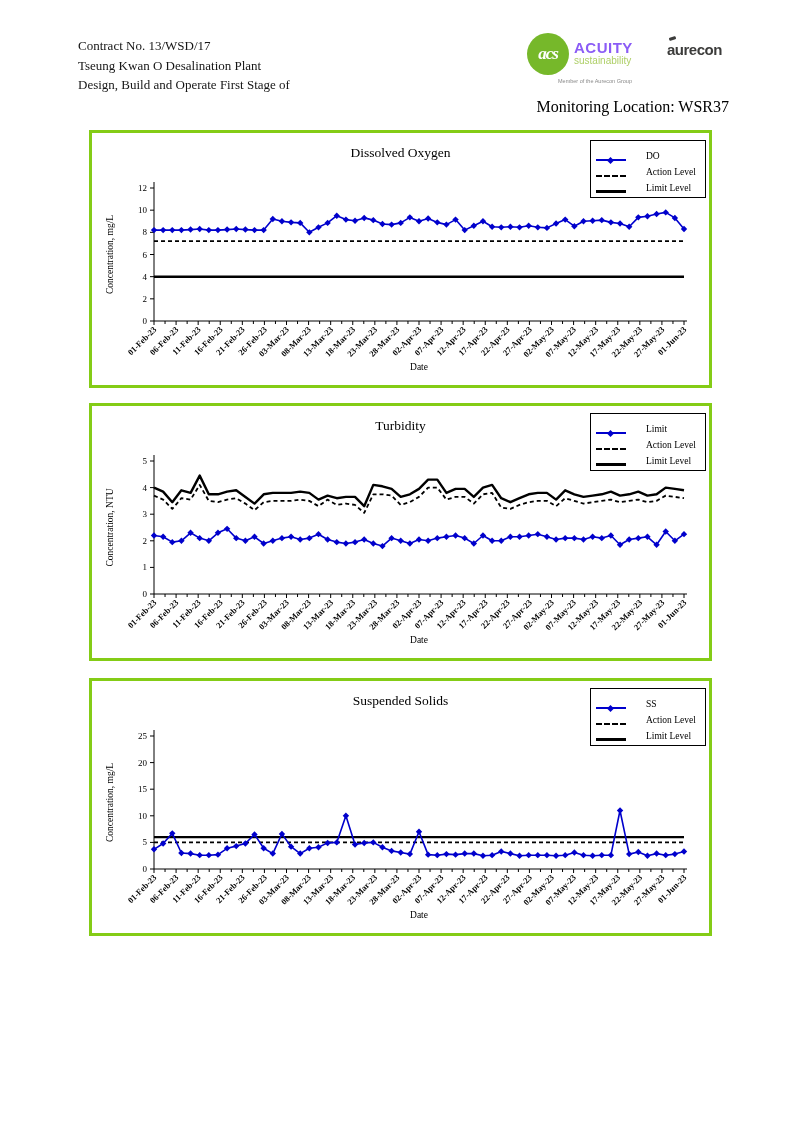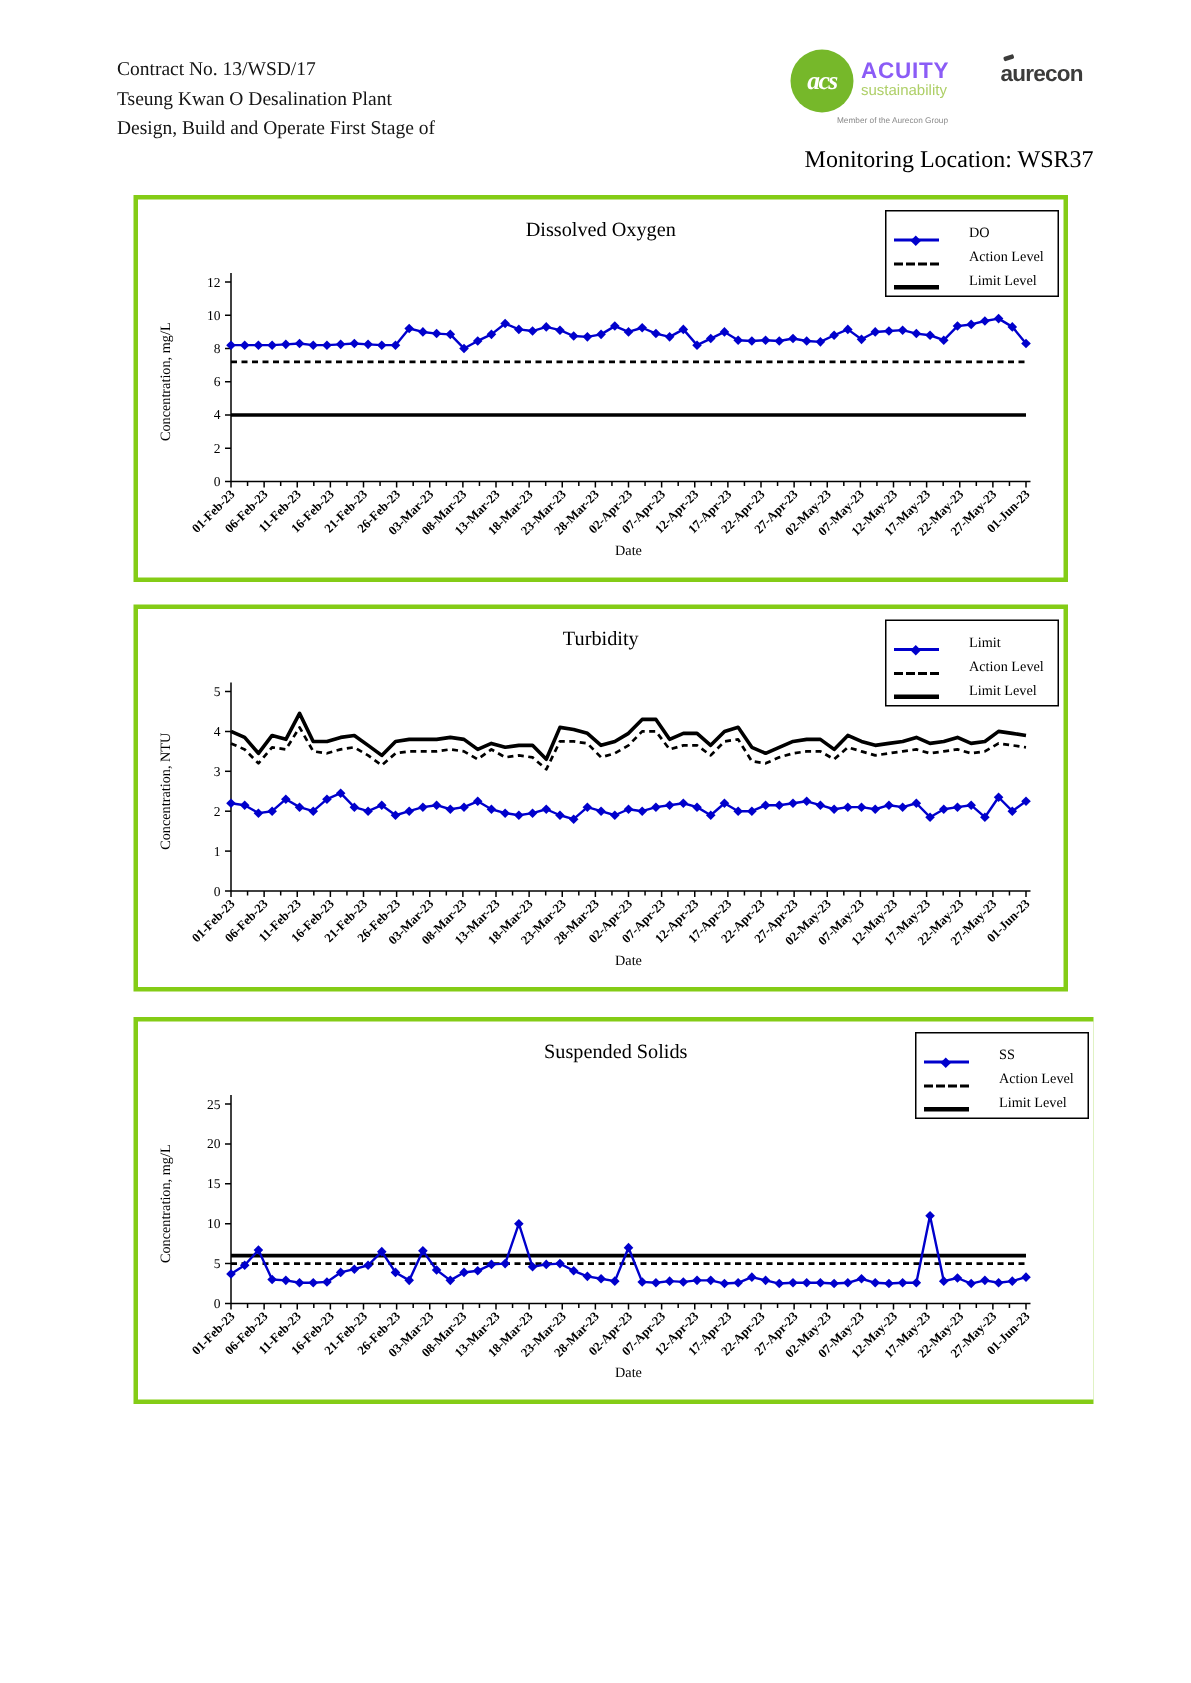--- a/index.html
+++ b/index.html
@@ -14,21 +14,21 @@
   .acuity-word{position:absolute;left:47px;top:6px;font-family:"Liberation Sans",sans-serif;font-weight:bold;font-size:15px;letter-spacing:.5px;color:#8b5cf6;}
   .acuity-sub{position:absolute;left:47px;top:22px;font-family:"Liberation Sans",sans-serif;font-size:10px;color:#aecf67;}
   .acuity-tag{position:absolute;left:8px;top:45px;width:120px;text-align:center;font-family:"Liberation Sans",sans-serif;font-size:5.5px;color:#8a8a8a;}
   .aurecon{position:absolute;left:140px;top:8px;font-family:"Liberation Sans",sans-serif;font-weight:bold;font-size:15px;color:#3c3c3b;letter-spacing:-.5px;}
   .aurecon-accent{position:absolute;left:142px;top:4px;width:7px;height:3px;background:#3c3c3b;transform:rotate(-18deg);border-radius:1px;}
 
   .page-title{position:absolute;left:0;top:98px;width:100%;text-align:right;font-size:16px;color:#000;}
 
   
   .chart-box{position:absolute;left:89px;width:617px;height:252px;border:3px solid #84cc16;background:#fff;}
-  #cb0{top:130px;} #cb1{top:403px;} #cb2{top:678px;padding-left:20px;}
+  #cb0{top:130px;} #cb1{top:403px;} #cb2{top:678px;}
   .chart-title{position:absolute;left:0;top:12px;width:100%;text-align:center;font-size:13.5px;color:#000;}
   svg.plot{position:absolute;left:0;top:0;width:617px;height:252px;}
 
   
   .legend{position:absolute;right:3px;top:7px;width:104px;background:#fff;border:1px solid #000;padding:4px 5px;z-index:2;}
   .lrow{display:flex;align-items:flex-end;gap:20px;height:16px;}
   .llabel{font-size:9.5px;color:#000;white-space:nowrap;}
   .sample{display:inline-block;width:30px;height:0;position:relative;flex:0 0 30px;}
   .sample.series{border-top:2px solid #0000cc;}
   .sample.series .dia{position:absolute;left:12px;top:-3.5px;width:5px;height:5px;background:#0000cc;transform:rotate(45deg);}

